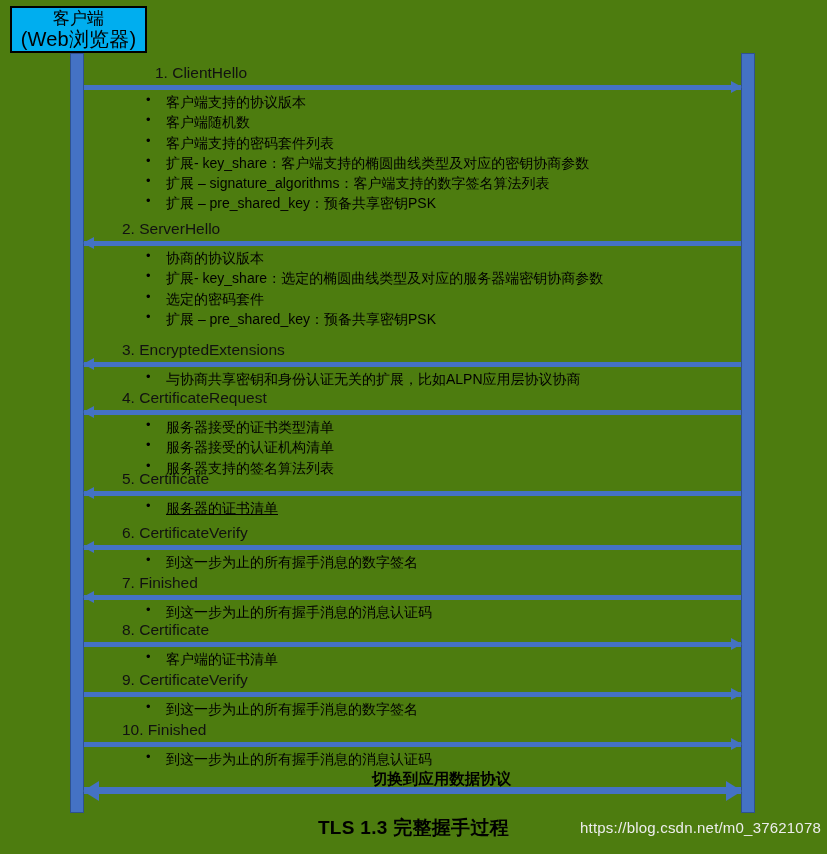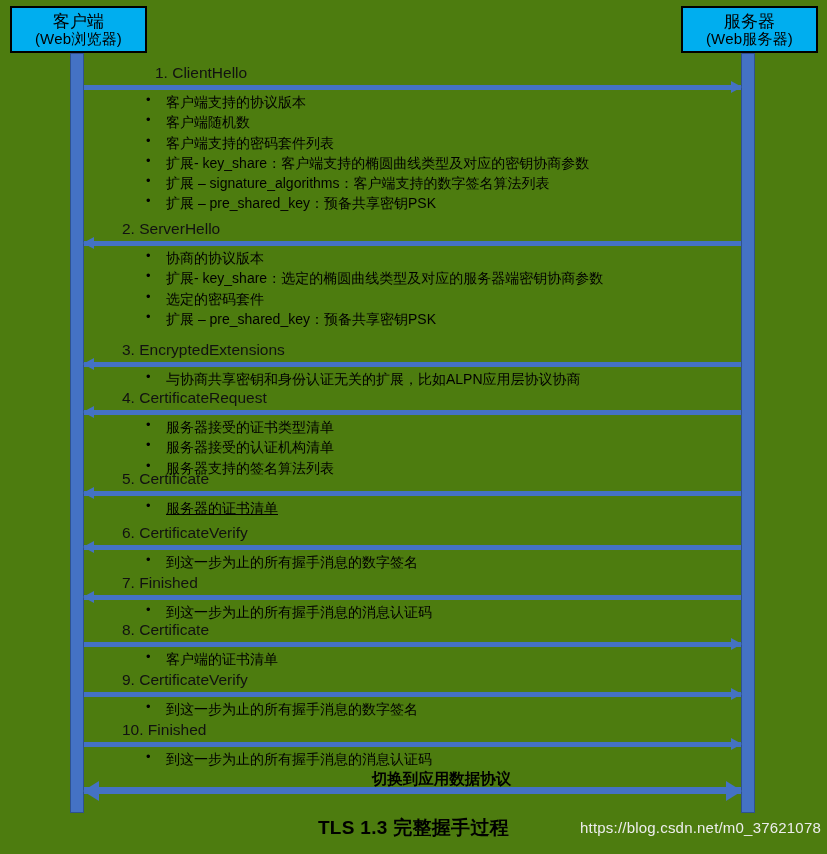--- a/index.html
+++ b/index.html
@@ -27,21 +27,21 @@
     border: 2px solid #000000;
     display: flex;
     flex-direction: column;
     align-items: center;
     justify-content: center;
     line-height: 1.12;
     font-size: 17px;
     color: #000000;
     letter-spacing: 0.2px;
   }
-  .actor-box .line2 { font-size: 15px; }
+  .actor-box .line2 { font-size: 20px; }
 
   #actor-client { left: 10px;  top: 6px; width: 137px; height: 47px; }
   #actor-server { left: 681px; top: 6px; width: 137px; height: 47px; }
 
   
   .lifeline {
     position: absolute;
     background: #4472C4;
     border: 1px solid #2F528F;
     box-sizing: border-box;
@@ -162,24 +162,20 @@
 </head>
 <body>
 
 <div id="canvas">
 
   <div class="actor-box" id="actor-client">
     <div>客户端</div>
     <div class="line2">(Web浏览器)</div>
   </div>
 
-  <div class="actor-box" id="actor-server">
-    <div>服务器</div>
-    <div class="line2">(Web服务器)</div>
-  </div>
 
   <div class="lifeline" id="lifeline-client"></div>
   <div class="lifeline" id="lifeline-server"></div>
 
   <div id="message-rows">
       <div class="msg-label" style="position: absolute; left: 84px; width: 657px; top: 65px;">1.   ClientHello</div>
       <div class="arrow to-right" style="top: 85px; left: 84px;"></div>
       <ul class="bullets" style="position: absolute; left: 84px; width: 657px; top: 89px;">
         <li>客户端支持的协议版本</li>
         <li>客户端随机数</li>

